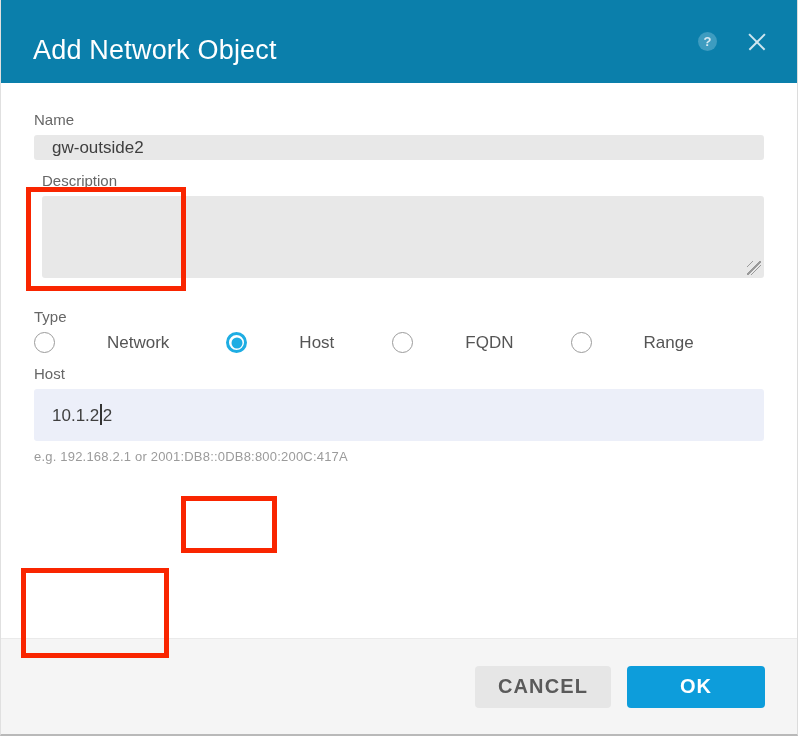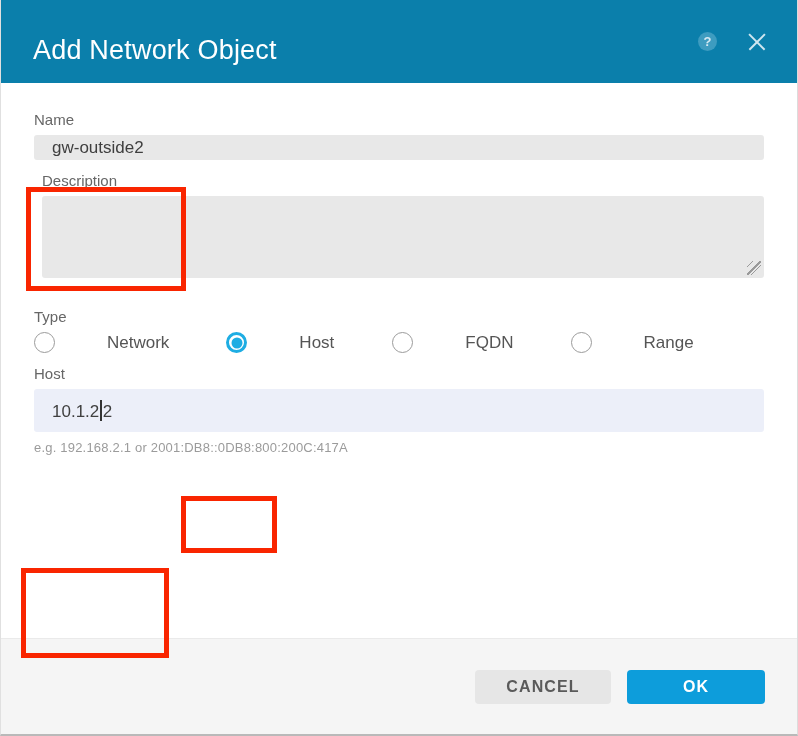--- a/index.html
+++ b/index.html
@@ -204,21 +204,21 @@
   }
   .caret {
     display: inline-block;
     width: 1.6px;
     height: 21px;
     background: #333333;
     vertical-align: -4px;
     margin: 0 1px;
   }
   .host-field {
-    height: 43px;
+    height: 52px;
     border-radius: 3px;
     display: flex;
     align-items: center;
     padding: 0 18px;
     box-sizing: border-box;
     font-size: 17px;
     color: #3f3f3f;
   }
   .hint {
     font-size: 13px;
@@ -236,24 +236,24 @@
     display: flex;
     align-items: center;
     justify-content: flex-end;
     padding-right: 32px;
     box-sizing: border-box;
     gap: 16px;
   }
   .btn {
     border: none;
     border-radius: 4px;
-    height: 34px;
+    height: 42px;
     min-width: 136px;
     font-family: "Liberation Sans", sans-serif;
-    font-size: 16px;
+    font-size: 20px;
     letter-spacing: 1.1px;
     font-weight: 600;
     cursor: pointer;
     outline: none;
   }
   .btn-cancel {
     background: #e6e6e6;
     color: #5a5a5a;
   }
   .btn-ok {

